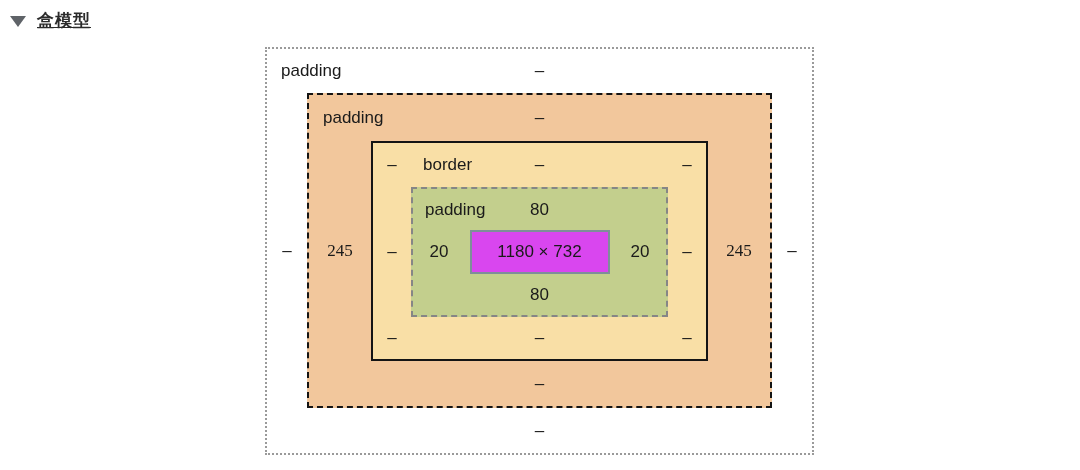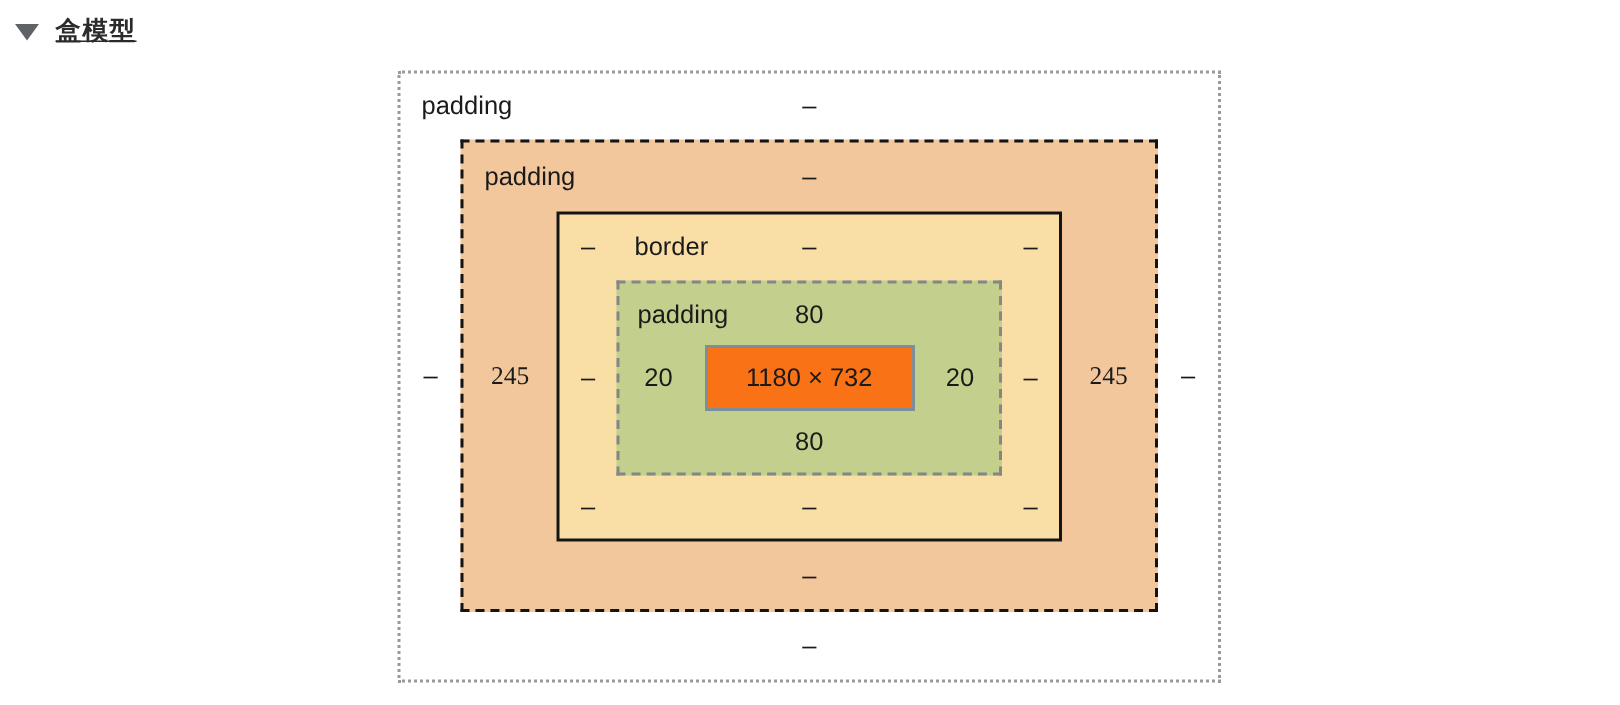--- a/index.html
+++ b/index.html
@@ -153,21 +153,21 @@
 
               <div class="bm-box box-padding" style="flex: 1 1 0%; background-color: rgb(195, 207, 141);">
                 <div class="row label-row">
                   <span class="bm-label">padding</span>
                   <span class="val">80</span>
                 </div>
 
                 <div class="row mid">
                   <span class="cell w-pad val">20</span>
                   <div class="content-area">
-                    <div class="box-content val" style="background-color: #f97316;">1180 × 732</div>
+                    <div class="box-content val" style="background-color: #d946ef;">1180 × 732</div>
                   </div>
                   <span class="cell w-pad val">20</span>
                 </div>
 
                 <div class="row bottom-row">
                   <span class="val">80</span>
                 </div>
               </div>
 
               <span class="cell w-bor val">–</span>

